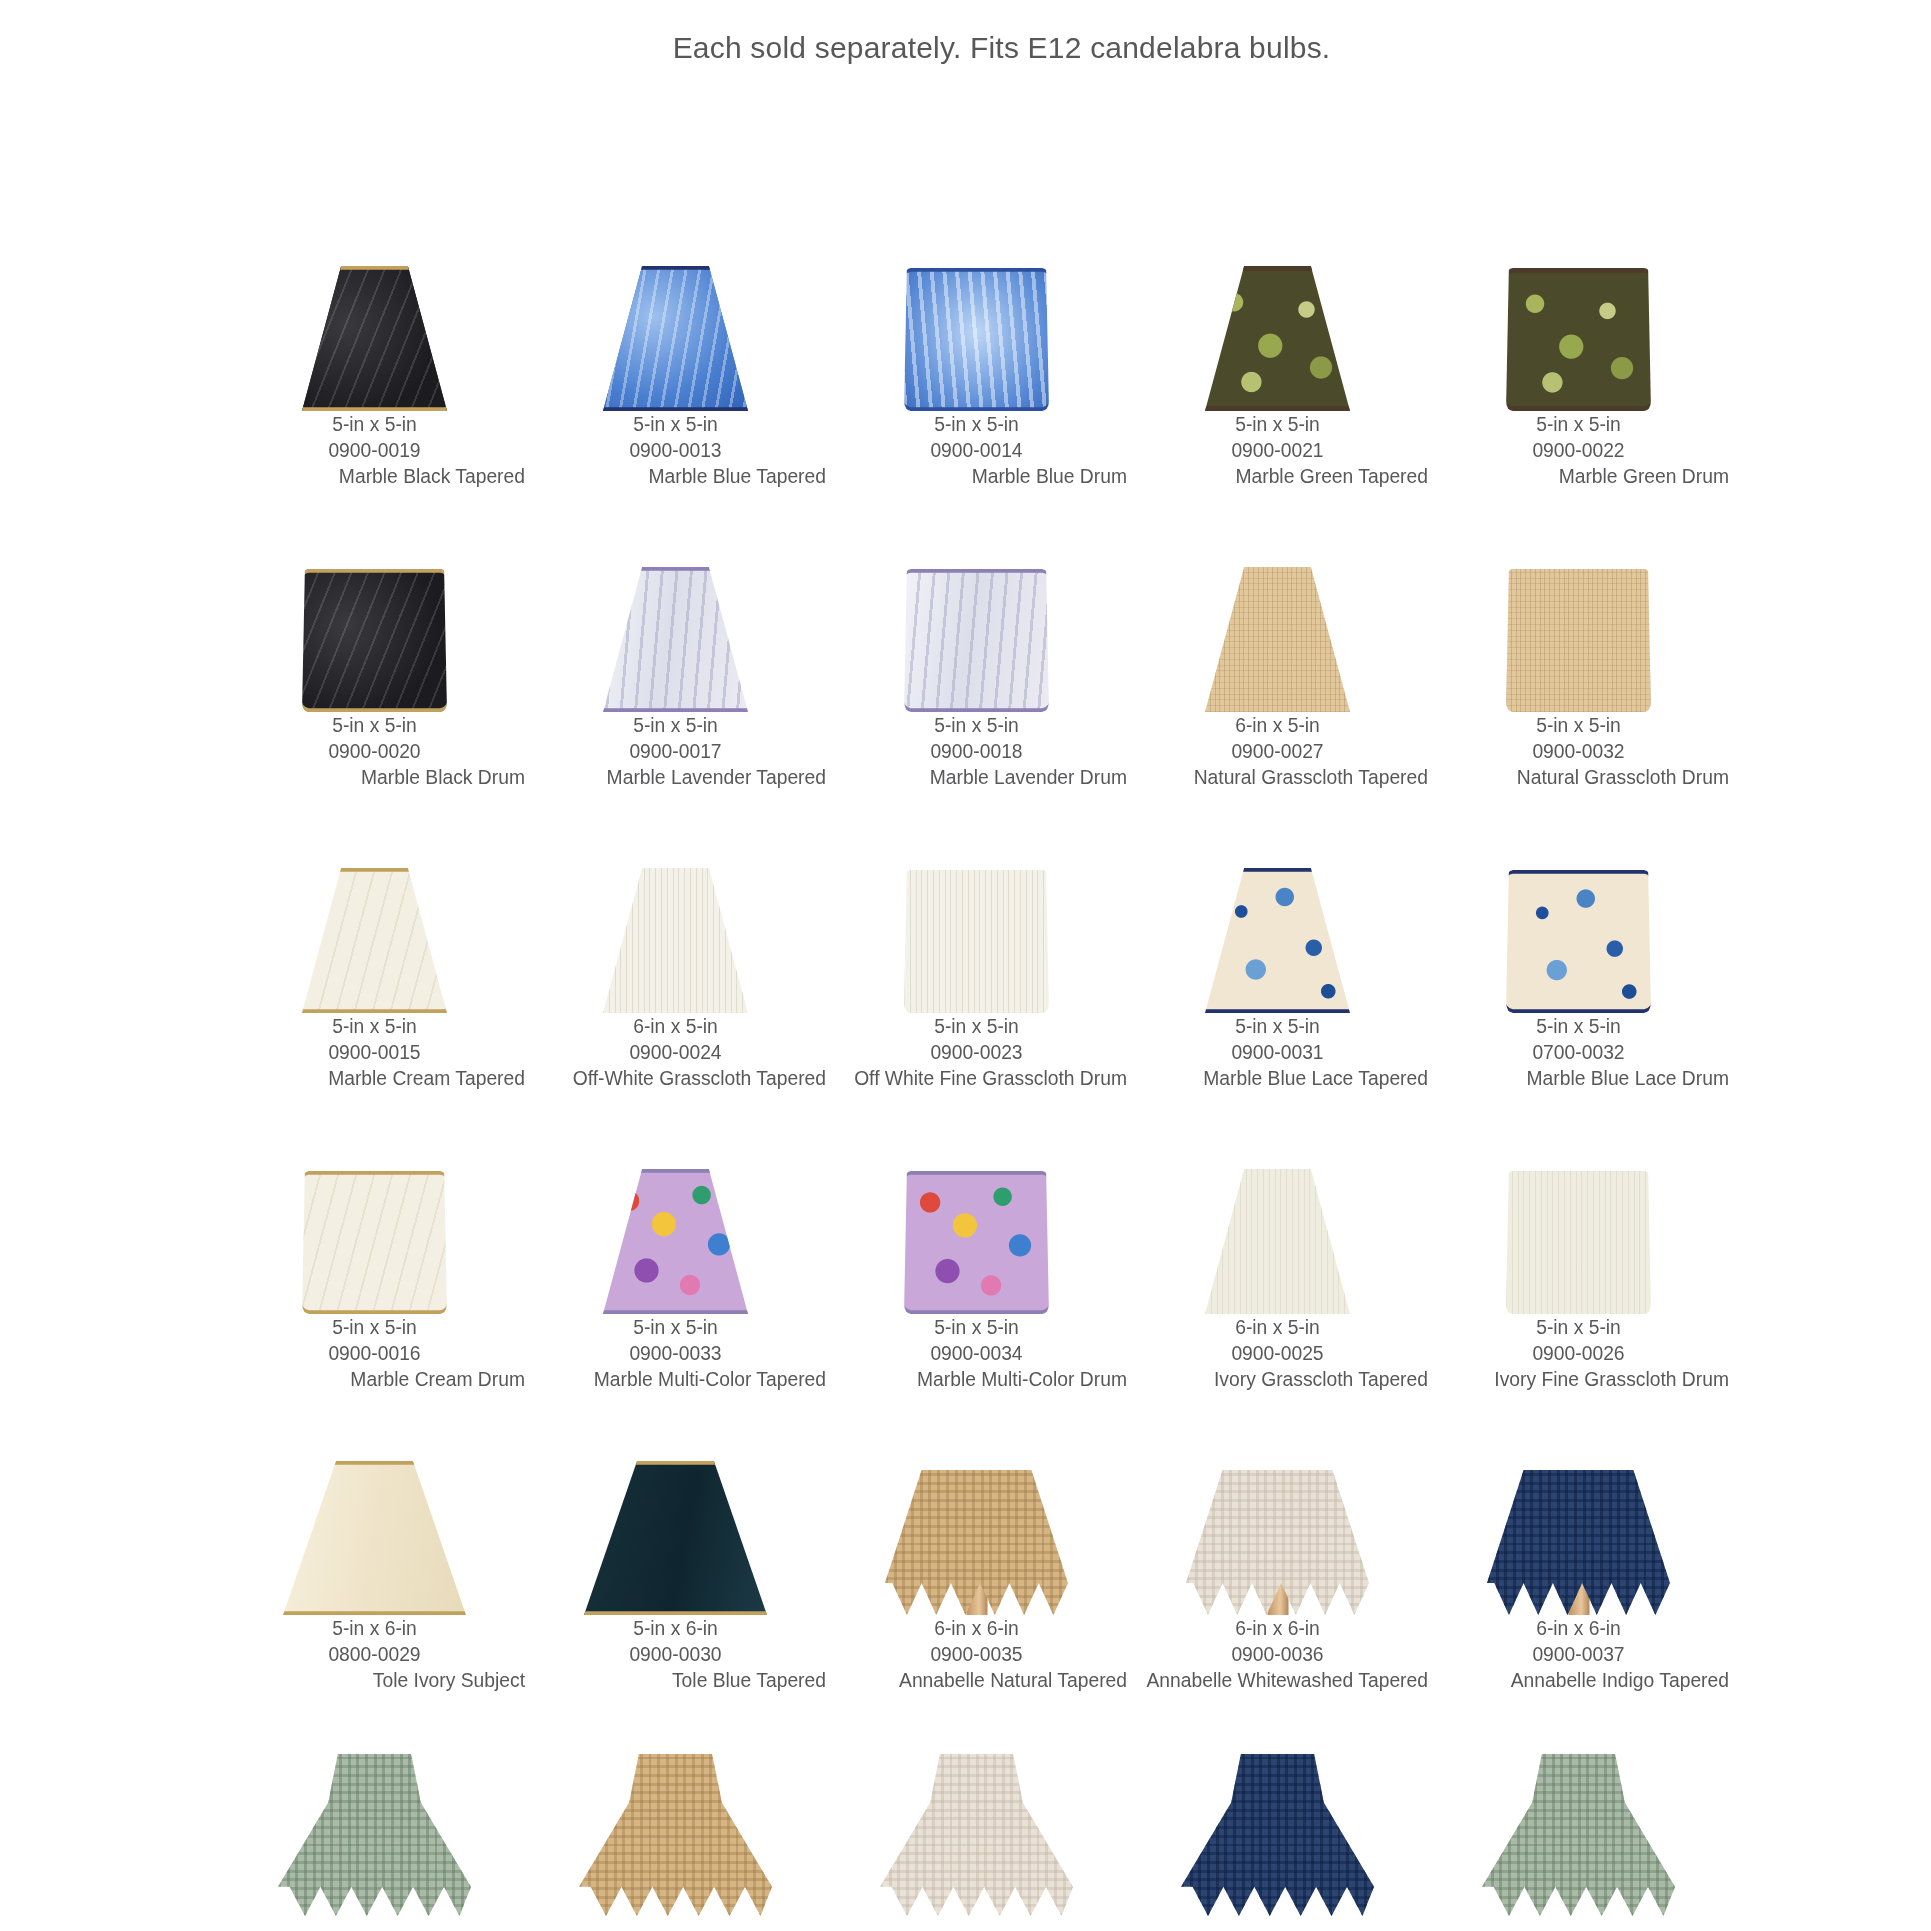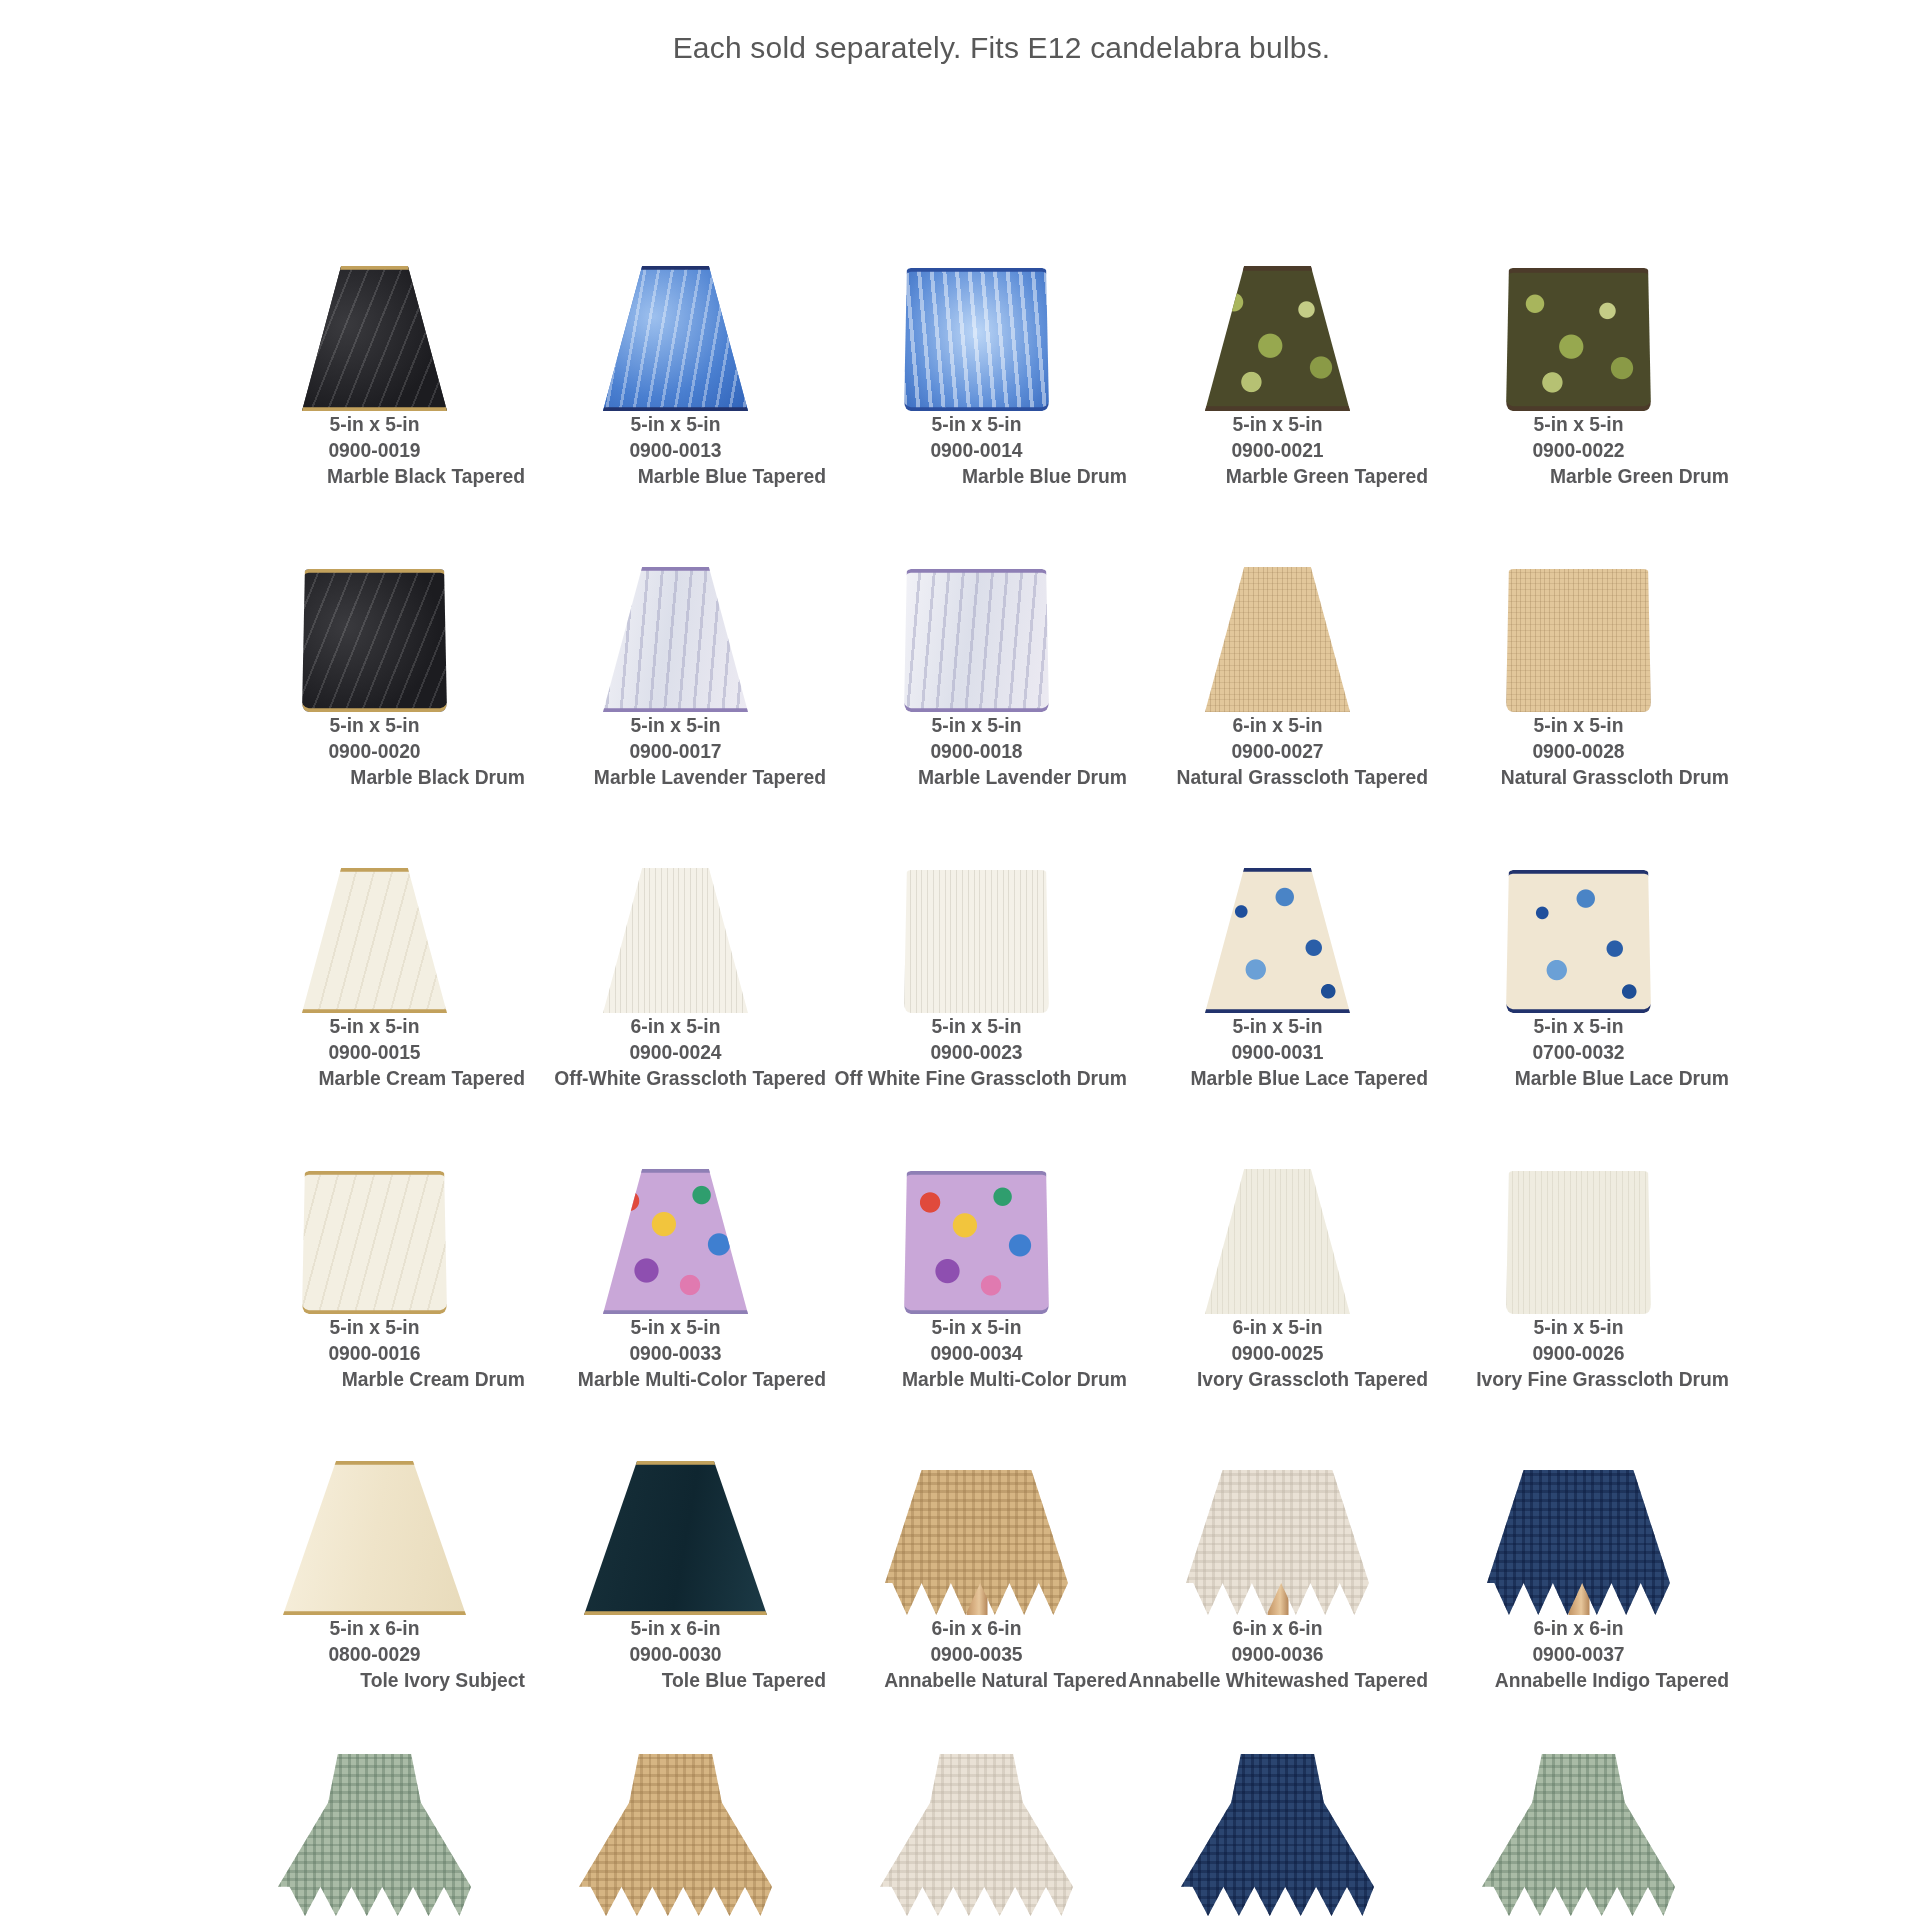--- a/index.html
+++ b/index.html
@@ -26,21 +26,20 @@
 
   .grid{
     position:absolute;
     top:189px;left:224px;
     width:1506px;
   }
   .row{
     display:flex;
     width:1506px;
     height:301px;
-    font-weight:bold;
   }
   .cell{
     width:301px;
     position:relative;
     display:flex;
     flex-direction:column;
     align-items:center;
     justify-content:flex-end;
   }
   .shadewrap{
@@ -300,21 +299,21 @@
             <span class="nm">Natural Grasscloth Tapered</span>
           </div>
         </div>
         <div class="cell">
           <div class="shadewrap">
             <div class="stem"></div>
             <div class="shade drum t-grass-nat trim-none"></div>
           </div>
           <div class="caption">
             <span class="sz">5-in x 5-in</span>
-            <span class="sku">0900-0028</span>
+            <span class="sku">0900-0032</span>
             <span class="nm">Natural Grasscloth Drum</span>
           </div>
         </div>
       </div>
       <div class="row">
         <div class="cell">
           <div class="shadewrap">
             <div class="stem"></div>
             <div class="shade tapered t-cream trim-gold"></div>
           </div>

